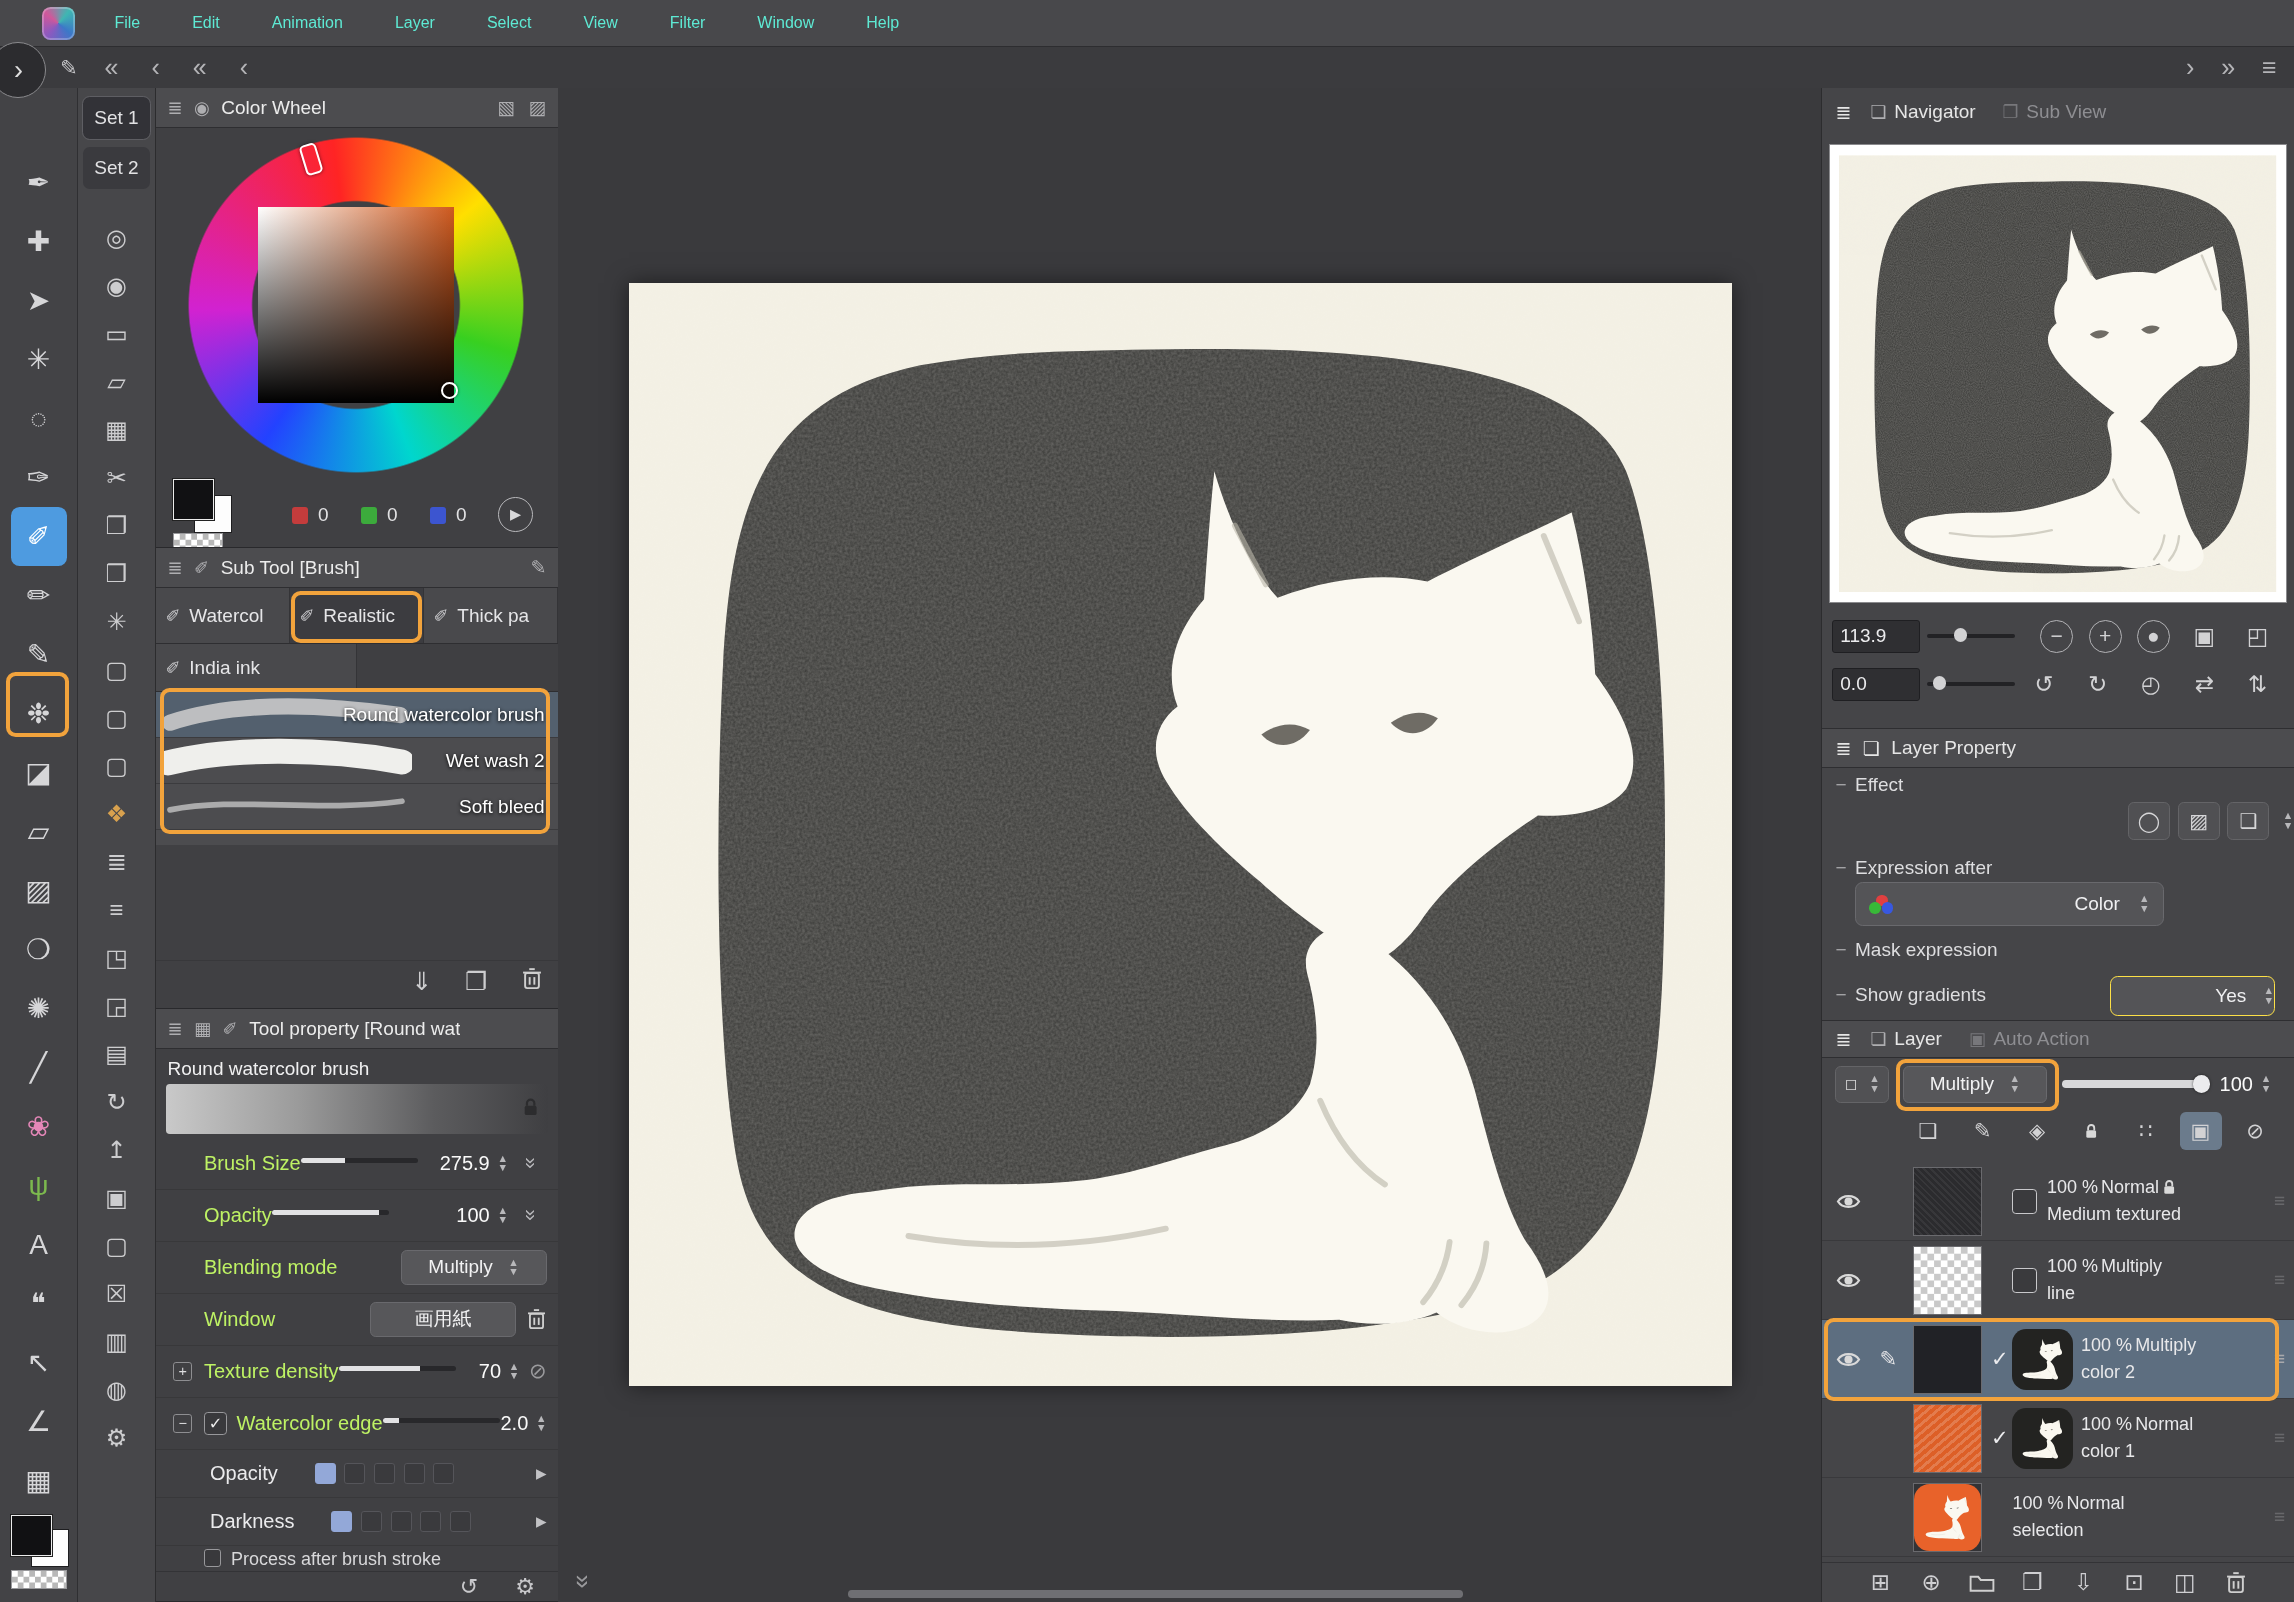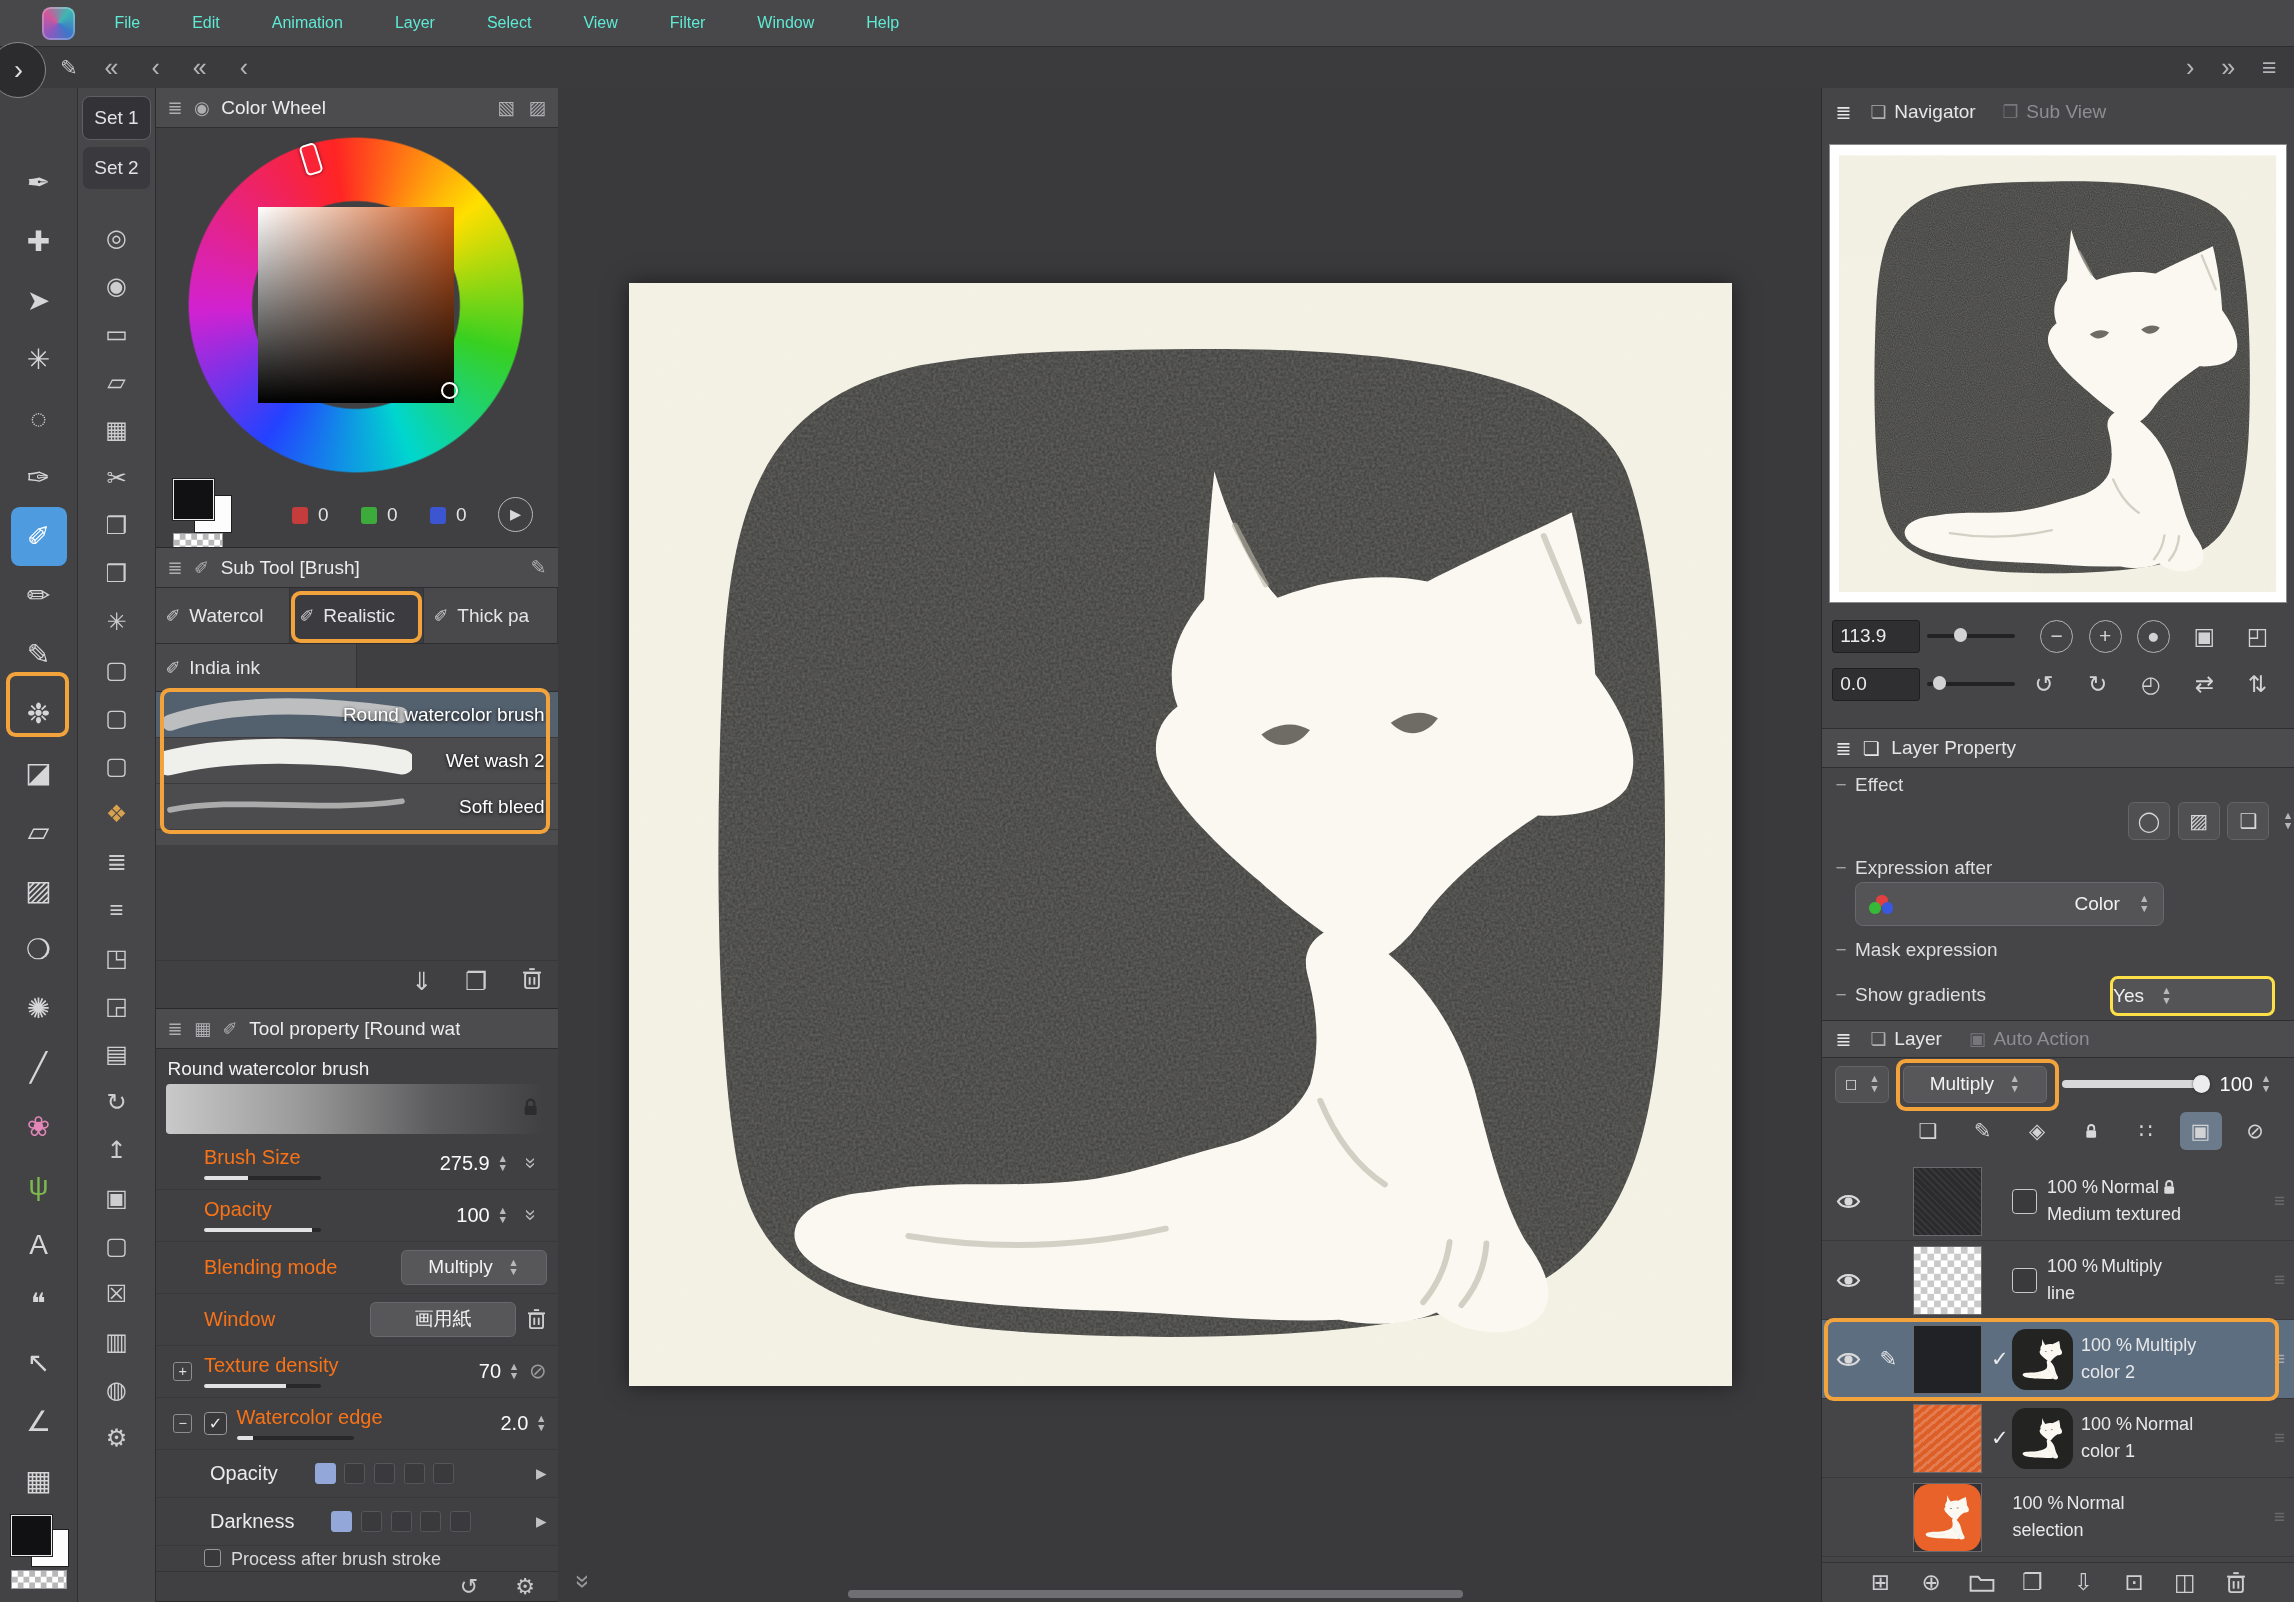--- a/index.html
+++ b/index.html
@@ -78,21 +78,21 @@
   .bname{margin-left:auto;padding-right:13.4px;font-size:19px;color:#fff;text-shadow:0 1px 3.8px #000;z-index:1;white-space:nowrap}
   .brush.partial{height:15.4px;border-bottom:none}
   #stfoot{position:absolute;bottom:5.8px;left:0;right:0;height:42px;display:flex;align-items:center;justify-content:flex-end;gap:33px;padding-right:15.4px;color:#cdcdcf;font-size:25px;border-top:1px solid #38383b}
 
   
   #tp-name{height:33px;display:flex;align-items:flex-end;padding:0 0 1.9px 11.5px;font-size:19px;color:#f0f0f1}
   #tp-preview{height:50px;margin:1.9px 9.6px 3.8px 9.6px;border-radius:3.8px;position:relative;overflow:hidden;
     background:linear-gradient(90deg,#c9c9c9,#9a9a9a 35%,#5c5c5e 70%,#3f3f42);}
   #tp-preview .lockic{position:absolute;right:9.6px;top:13.4px}
   .tprow{height:52px;display:flex;align-items:center;padding:0 11.5px 0 48px;position:relative;border-bottom:1px solid rgba(0,0,0,.12)}
-  .tplab{font-size:20px;color:#f97316;display:flex;flex-direction:column;}
+  .tplab{font-size:20px;color:#bef264;display:flex;flex-direction:row;}
   .tpslider{width:117px;height:4.8px;background:#28282b;border-radius:2.9px;margin-top:6.7px;overflow:hidden}
   .tpslider i{display:block;height:100%;background:#e2e2e4}
   .tpval{margin-left:auto;font-size:20px;color:#fafafa}
   .stepper{display:inline-flex;flex-direction:column;margin-left:7.7px;color:#b8b8bb}
   .stepper i{font-style:normal;font-size:10.6px;line-height:9.6px}
   .dblchev{width:29px;text-align:center;margin-left:9.6px;color:#b8b8bb;font-size:21px}
   .dblchev span{display:inline-block;transform:rotate(90deg)}
   .dropdown{margin-left:auto;width:146px;height:35px;background:#57575a;border:1px solid #69696d;border-radius:5.8px;display:flex;align-items:center;justify-content:center;gap:7.7px;font-size:19px;color:#f2f2f3}
   .valuebox{margin-left:auto;width:146px;height:35px;background:#57575a;border:1px solid #69696d;border-radius:5.8px;display:flex;align-items:center;justify-content:center;font-size:19px;color:#f2f2f3}
   .expand{position:absolute;left:17.3px;width:19px;height:19px;border:1px solid #8e8e91;border-radius:2.9px;font-size:14.4px;line-height:17.3px;text-align:center;color:#dcdcde}
@@ -145,21 +145,21 @@
   #exprdd{top:794px;left:33px !important;width:309px;height:44px;background:#545457;border:1px solid #69696d;border-radius:7.7px;display:flex;align-items:center;padding:0 13.4px;gap:11.5px;font-size:19px;color:#f0f0f2}
   #exprdd .ddlabel{flex:1;text-align:right}
   .tridots{position:relative;width:25px;height:19px;flex:0 0 auto}
   .tridots i{position:absolute;width:11.5px;height:11.5px;border-radius:50%}
   .tridots i:nth-child(1){left:6.7px;top:0;background:#e04040}
   .tridots i:nth-child(2){left:0;top:7.7px;background:#38b838}
   .tridots i:nth-child(3){left:12.5px;top:7.7px;background:#3858e0}
   #masklabel{top:851px}
   #gradrow{top:886px;height:44px}
   #gradrow .seclab{position:absolute;top:9.6px}
-  #graddd{position:absolute;left:288px;top:1.9px;width:165px;height:40px;background:#545457;border:3px solid #fde047;border-radius:7.7px;display:flex;align-items:center;justify-content:flex-start;gap:9.6px;font-size:19px;color:#f0f0f2}
+  #graddd{position:absolute;left:288px;top:1.9px;width:165px;height:40px;background:#545457;border:1px solid #fde047;border-radius:7.7px;display:flex;align-items:center;justify-content:flex-end;gap:9.6px;font-size:19px;color:#f0f0f2}
   #lhead{top:932px;height:38px;background:#4c4c4f;border-top:1px solid #2e2e31;border-bottom:1px solid #2e2e31;display:flex;align-items:center;gap:11.5px;padding:0 13.4px;font-size:19px;z-index:3}
   #blendrow{top:972px;height:48px;display:flex;align-items:center;padding-left:13.4px}
   #miniop{width:54px;height:37px;background:#515154;border:1px solid #646467;border-radius:5.8px;display:flex;align-items:center;justify-content:center;gap:3.8px;font-size:15.4px;color:#d6d6d8}
   #blenddd{margin-left:13.4px;width:144px;height:37px;background:#57575a;border:1px solid #69696d;border-radius:5.8px;display:flex;align-items:center;justify-content:center;gap:7.7px;font-size:19px;color:#f2f2f3}
   #opslider{margin-left:15.4px;width:144px;height:7.7px;background:#2c2c2f;border-radius:3.8px;position:relative;flex:0 0 auto}
   #opslider .fill{position:absolute;inset:0;border-radius:3.8px;background:#d8d8da}
   #opslider .knob{position:absolute;right:-3.8px;top:-4.8px;width:17.3px;height:17.3px;border-radius:50%;background:#ececee;box-shadow:0 0 2.9px rgba(0,0,0,.6)}
   #opval{margin-left:13.4px;font-size:20px;color:#fafafa}
   #fnrow{top:1022px;height:42px;display:flex;align-items:center;gap:12.5px;padding-left:85px}
   .fnic{width:42px;height:38px;display:flex;align-items:center;justify-content:center;font-size:21px;color:#d2d2d4;border-radius:5.8px}

